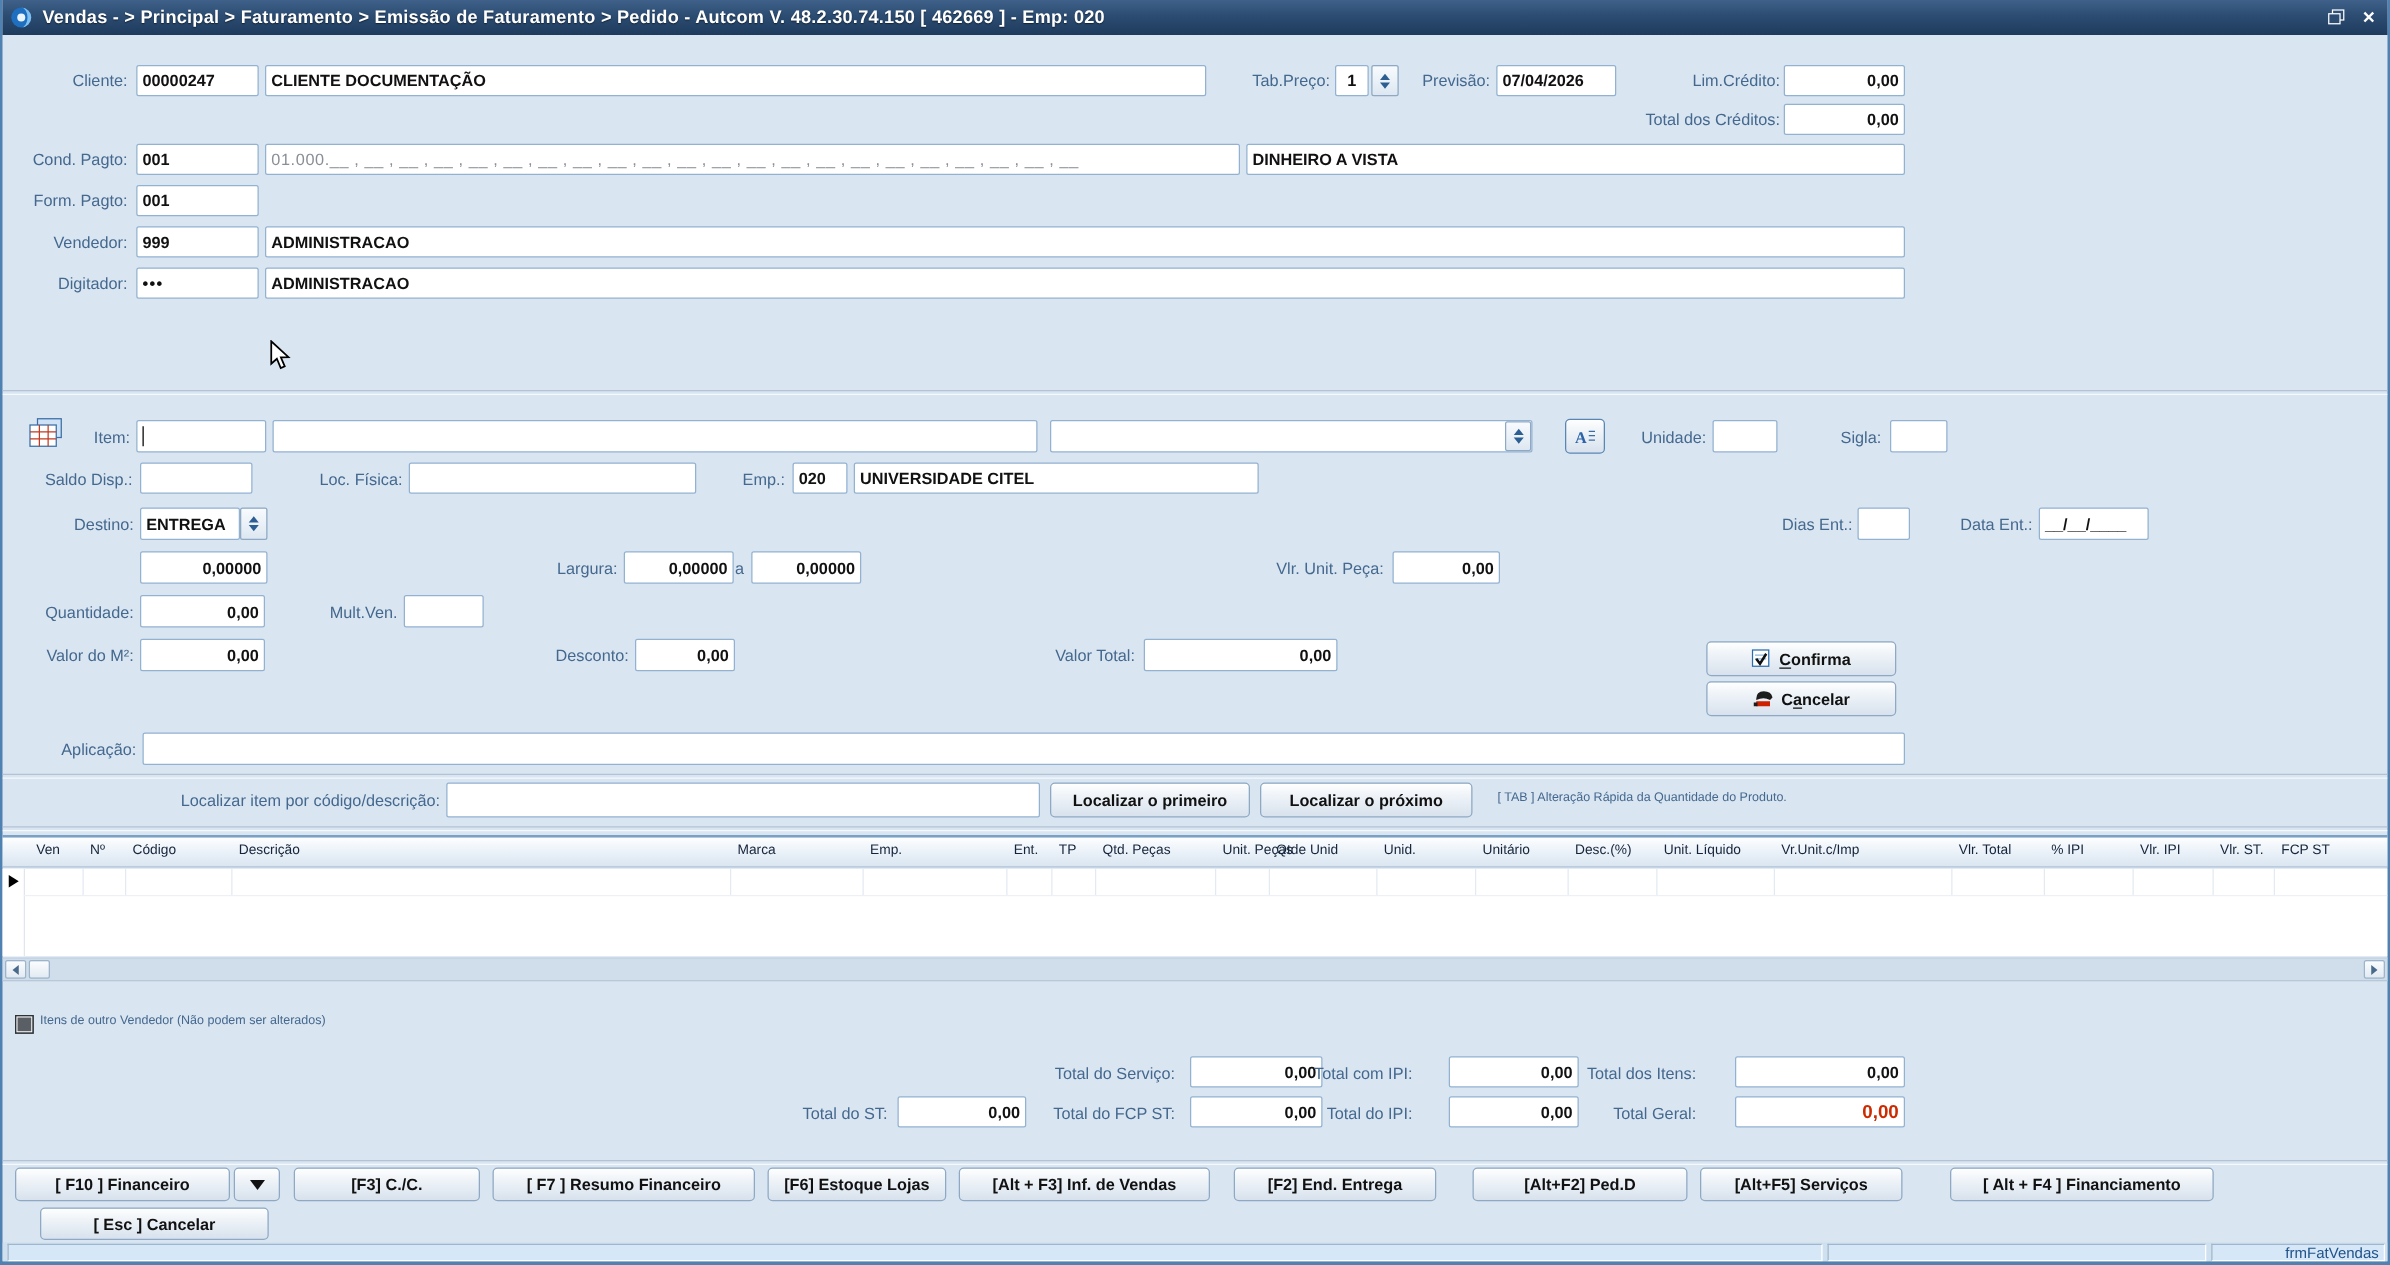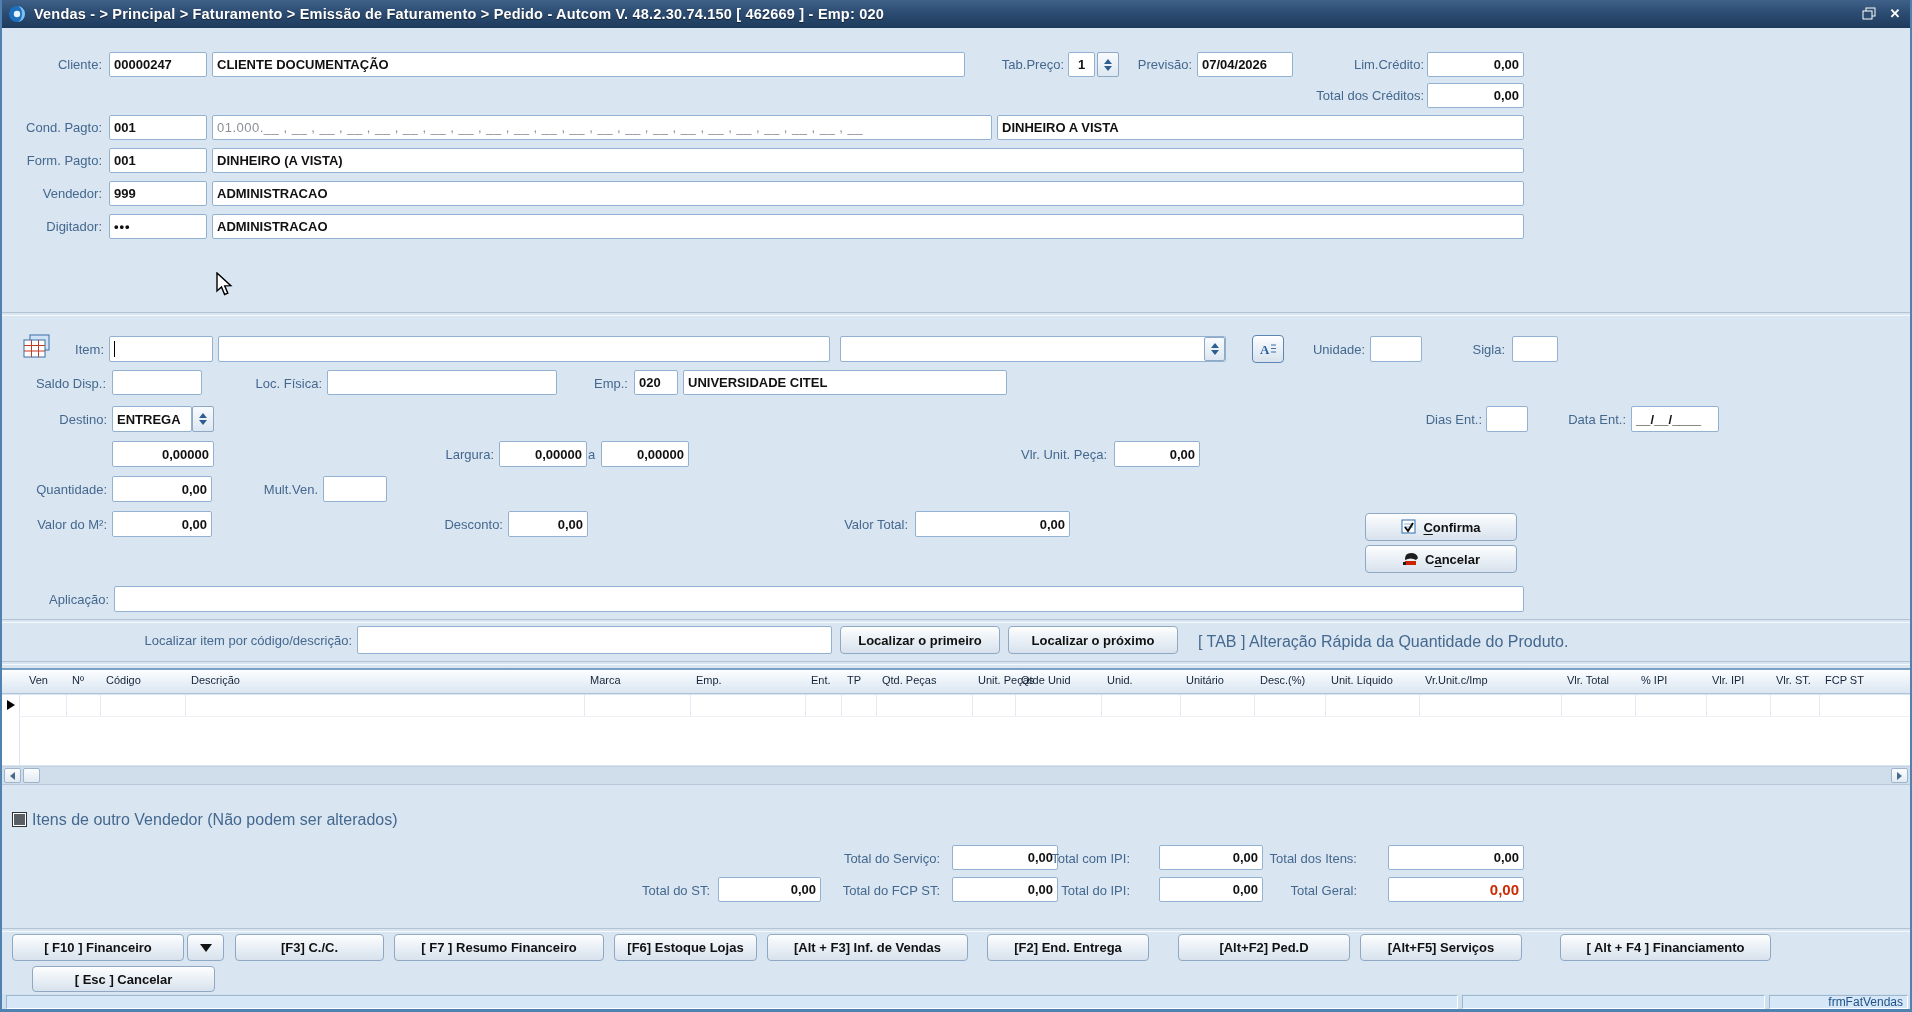--- a/index.html
+++ b/index.html
@@ -37,21 +37,21 @@
   #row-arrow{position:absolute;left:5px;top:5px;width:0;height:0;border-top:5px solid transparent;border-bottom:5px solid transparent;border-left:8px solid #000;}
   
   #hscroll{position:absolute;left:0;top:766px;width:1908px;height:19px;background:#d0deec;border-top:1px solid #c2d2e2;border-bottom:1px solid #b8c8d8;box-sizing:border-box;}
   .sbtn{position:absolute;top:1px;width:17px;height:15px;background:linear-gradient(180deg,#fbfdfe,#e2eaf2);border:1px solid #9fb4ca;border-radius:2px;
         box-sizing:border-box;display:flex;align-items:center;justify-content:center;}
   .arr{width:0;height:0;}
   .arr.left{border-top:4px solid transparent;border-bottom:4px solid transparent;border-right:5px solid #4a6a8a;}
   .arr.right{border-top:4px solid transparent;border-bottom:4px solid transparent;border-left:5px solid #4a6a8a;}
   
   #legend-swatch{position:absolute;left:10px;top:812px;width:13px;height:13px;background:#5a5f66;border:1px solid #2e3338;box-shadow:inset 0 0 0 1px #fff;}
-  .small-text{position:absolute;color:#44688e;font-size:16px;white-space:nowrap;}
+  .small-text{position:absolute;color:#44688e;font-size:10px;white-space:nowrap;}
   
   #statusbar{position:absolute;left:0;top:994px;width:1908px;height:16px;background:#cfe0ef;}
   .scell{position:absolute;top:1px;height:14px;background:#d6e7f7;border:1px solid;border-color:#9fb6cc #fff #fff #9fb6cc;box-sizing:border-box;
          font-size:12px;color:#20538a;display:flex;align-items:center;justify-content:flex-end;padding:0 4px;}
   u{text-underline-offset:2px;}
 </style>
 </head>
 <body>
 
 <div id="screen">
@@ -90,21 +90,20 @@
   <div class="lbl" style="left:1280px;top:87px;width:142px;">Total dos Créditos:</div>
   <div class="inp num" style="left:1425px;top:83px;width:97px;height:25px;">0,00</div>
 
   <div class="lbl" style="left:0;top:119px;width:100px;">Cond. Pagto:</div>
   <div class="inp" style="left:107px;top:115px;width:98px;height:25px;">001</div>
   <div class="inp mask" style="left:210px;top:115px;width:780px;height:25px;">01.000.__ , __ , __ , __ , __ , __ , __ , __ , __ , __ , __ , __ , __ , __ , __ , __ , __ , __ , __ , __ , __ , __</div>
   <div class="inp" style="left:995px;top:115px;width:527px;height:25px;">DINHEIRO A VISTA</div>
 
   <div class="lbl" style="left:0;top:152px;width:100px;">Form. Pagto:</div>
   <div class="inp" style="left:107px;top:148px;width:98px;height:25px;">001</div>
-  <div class="inp" style="left:210px;top:148px;width:1312px;height:25px;">DINHEIRO (A VISTA)</div>
 
   <div class="lbl" style="left:0;top:185px;width:100px;">Vendedor:</div>
   <div class="inp" style="left:107px;top:181px;width:98px;height:25px;">999</div>
   <div class="inp" style="left:210px;top:181px;width:1312px;height:25px;">ADMINISTRACAO</div>
 
   <div class="lbl" style="left:0;top:218px;width:100px;">Digitador:</div>
   <div class="inp" style="left:107px;top:214px;width:98px;height:25px;letter-spacing:1px;">•••</div>
   <div class="inp" style="left:210px;top:214px;width:1312px;height:25px;">ADMINISTRACAO</div>
 
   <div class="sep" style="top:312px;"></div>

